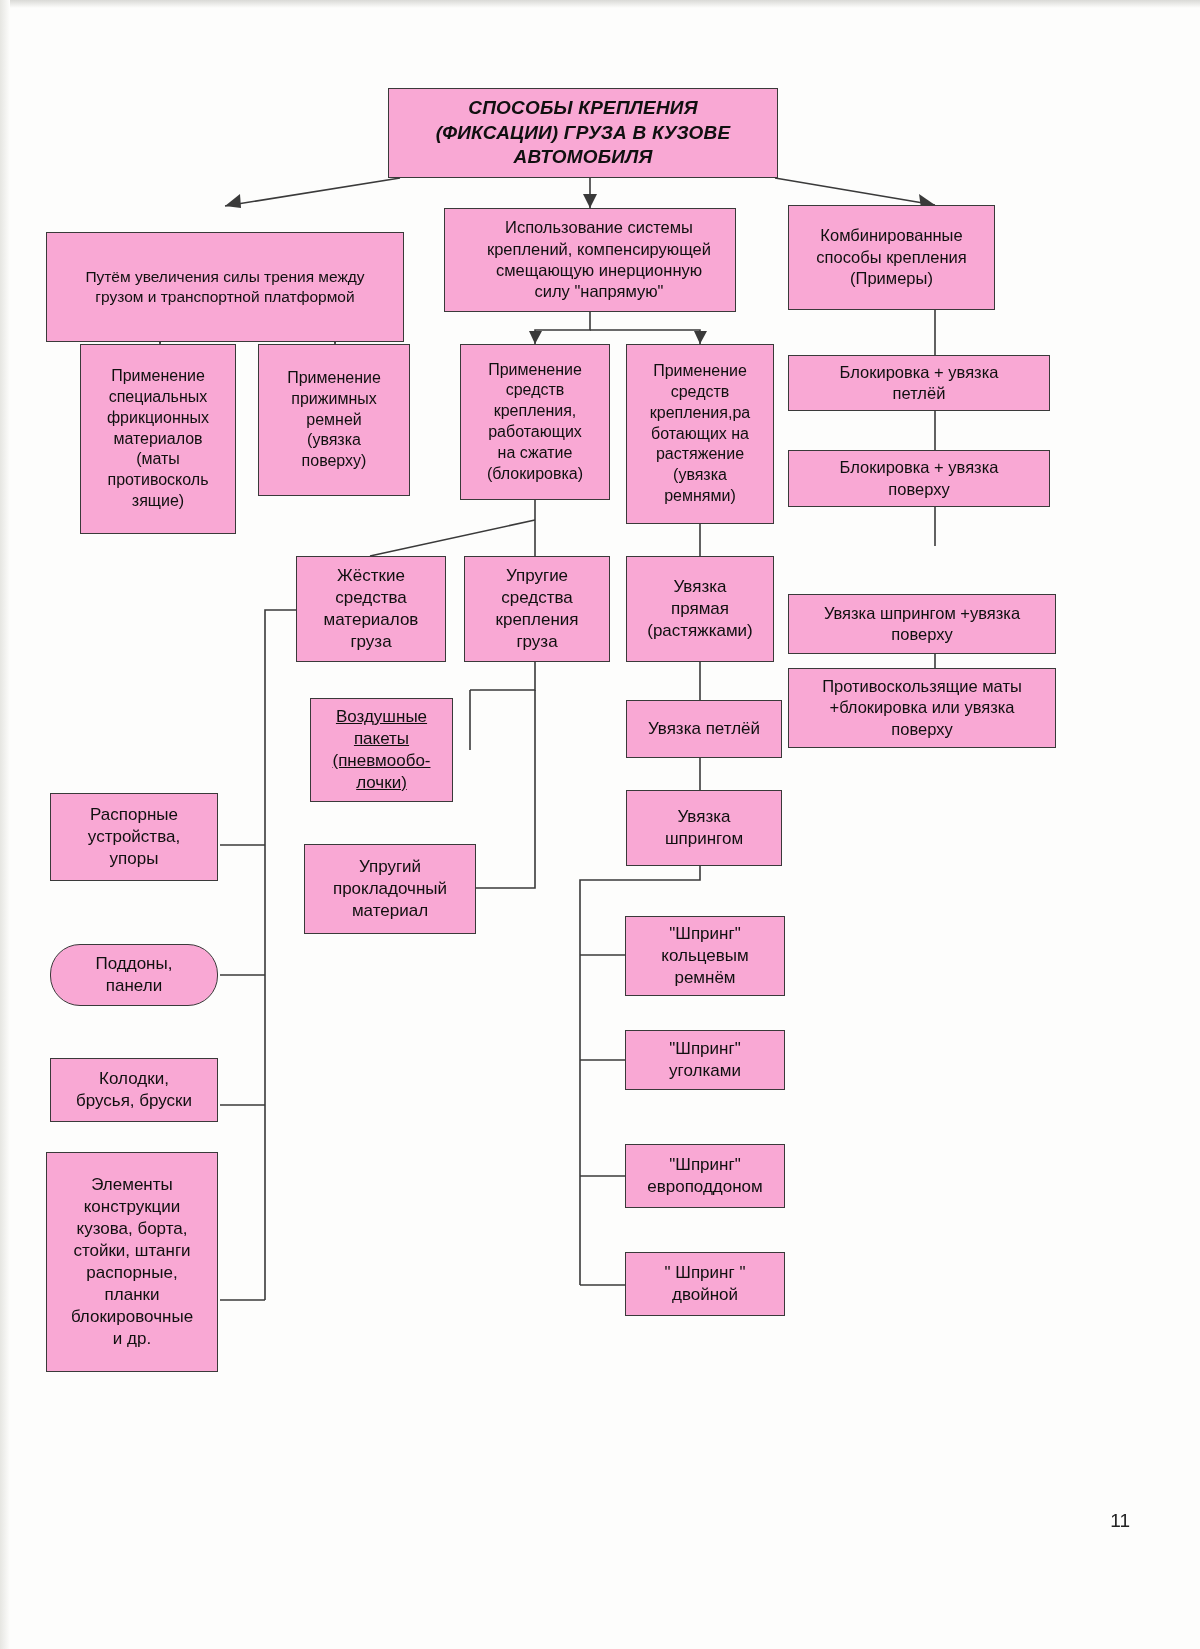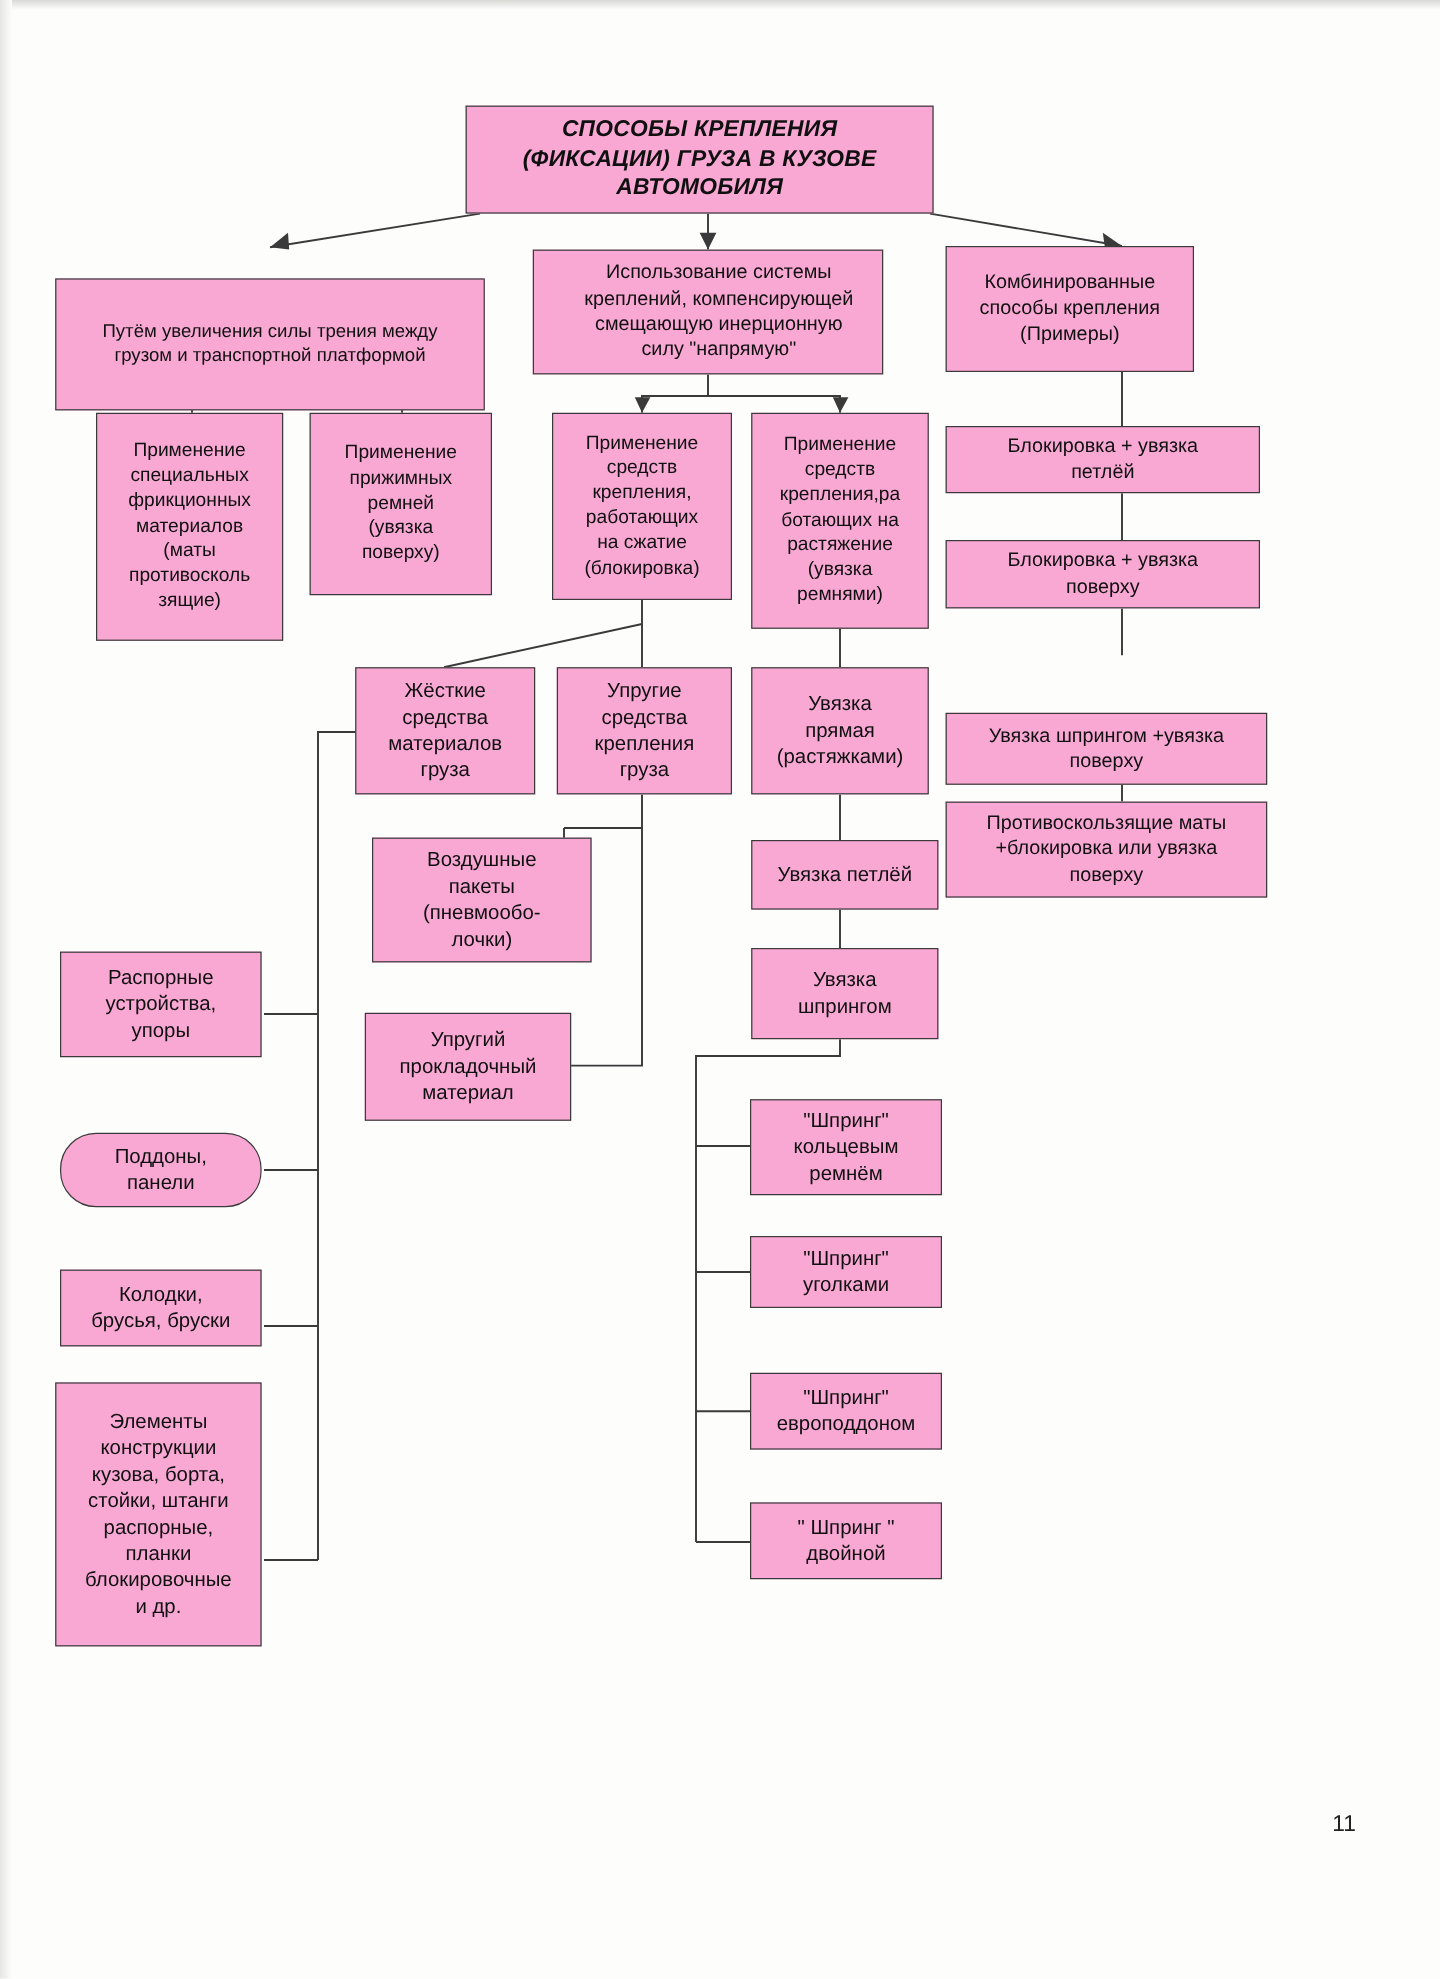--- a/index.html
+++ b/index.html
@@ -220,21 +220,21 @@
 груза</span>
   </div>
 
   <div class="node lvl3" style="left:464px; top:556px; width:146px; height:106px;">
     <span>Упругие
 средства
 крепления
 груза</span>
   </div>
 
-  <div class="node leaf" style="left:310px; top:698px; width:183px; height:104px;">
+  <div class="node leaf" style="left:310px; top:698px; width:143px; height:104px;text-decoration:underline;">
     <span>Воздушные
 пакеты
 (пневмообо-
 лочки)</span>
   </div>
   <div class="node leaf" style="left:304px; top:844px; width:172px; height:90px;">
     <span>Упругий
 прокладочный
 материал</span>
   </div>

